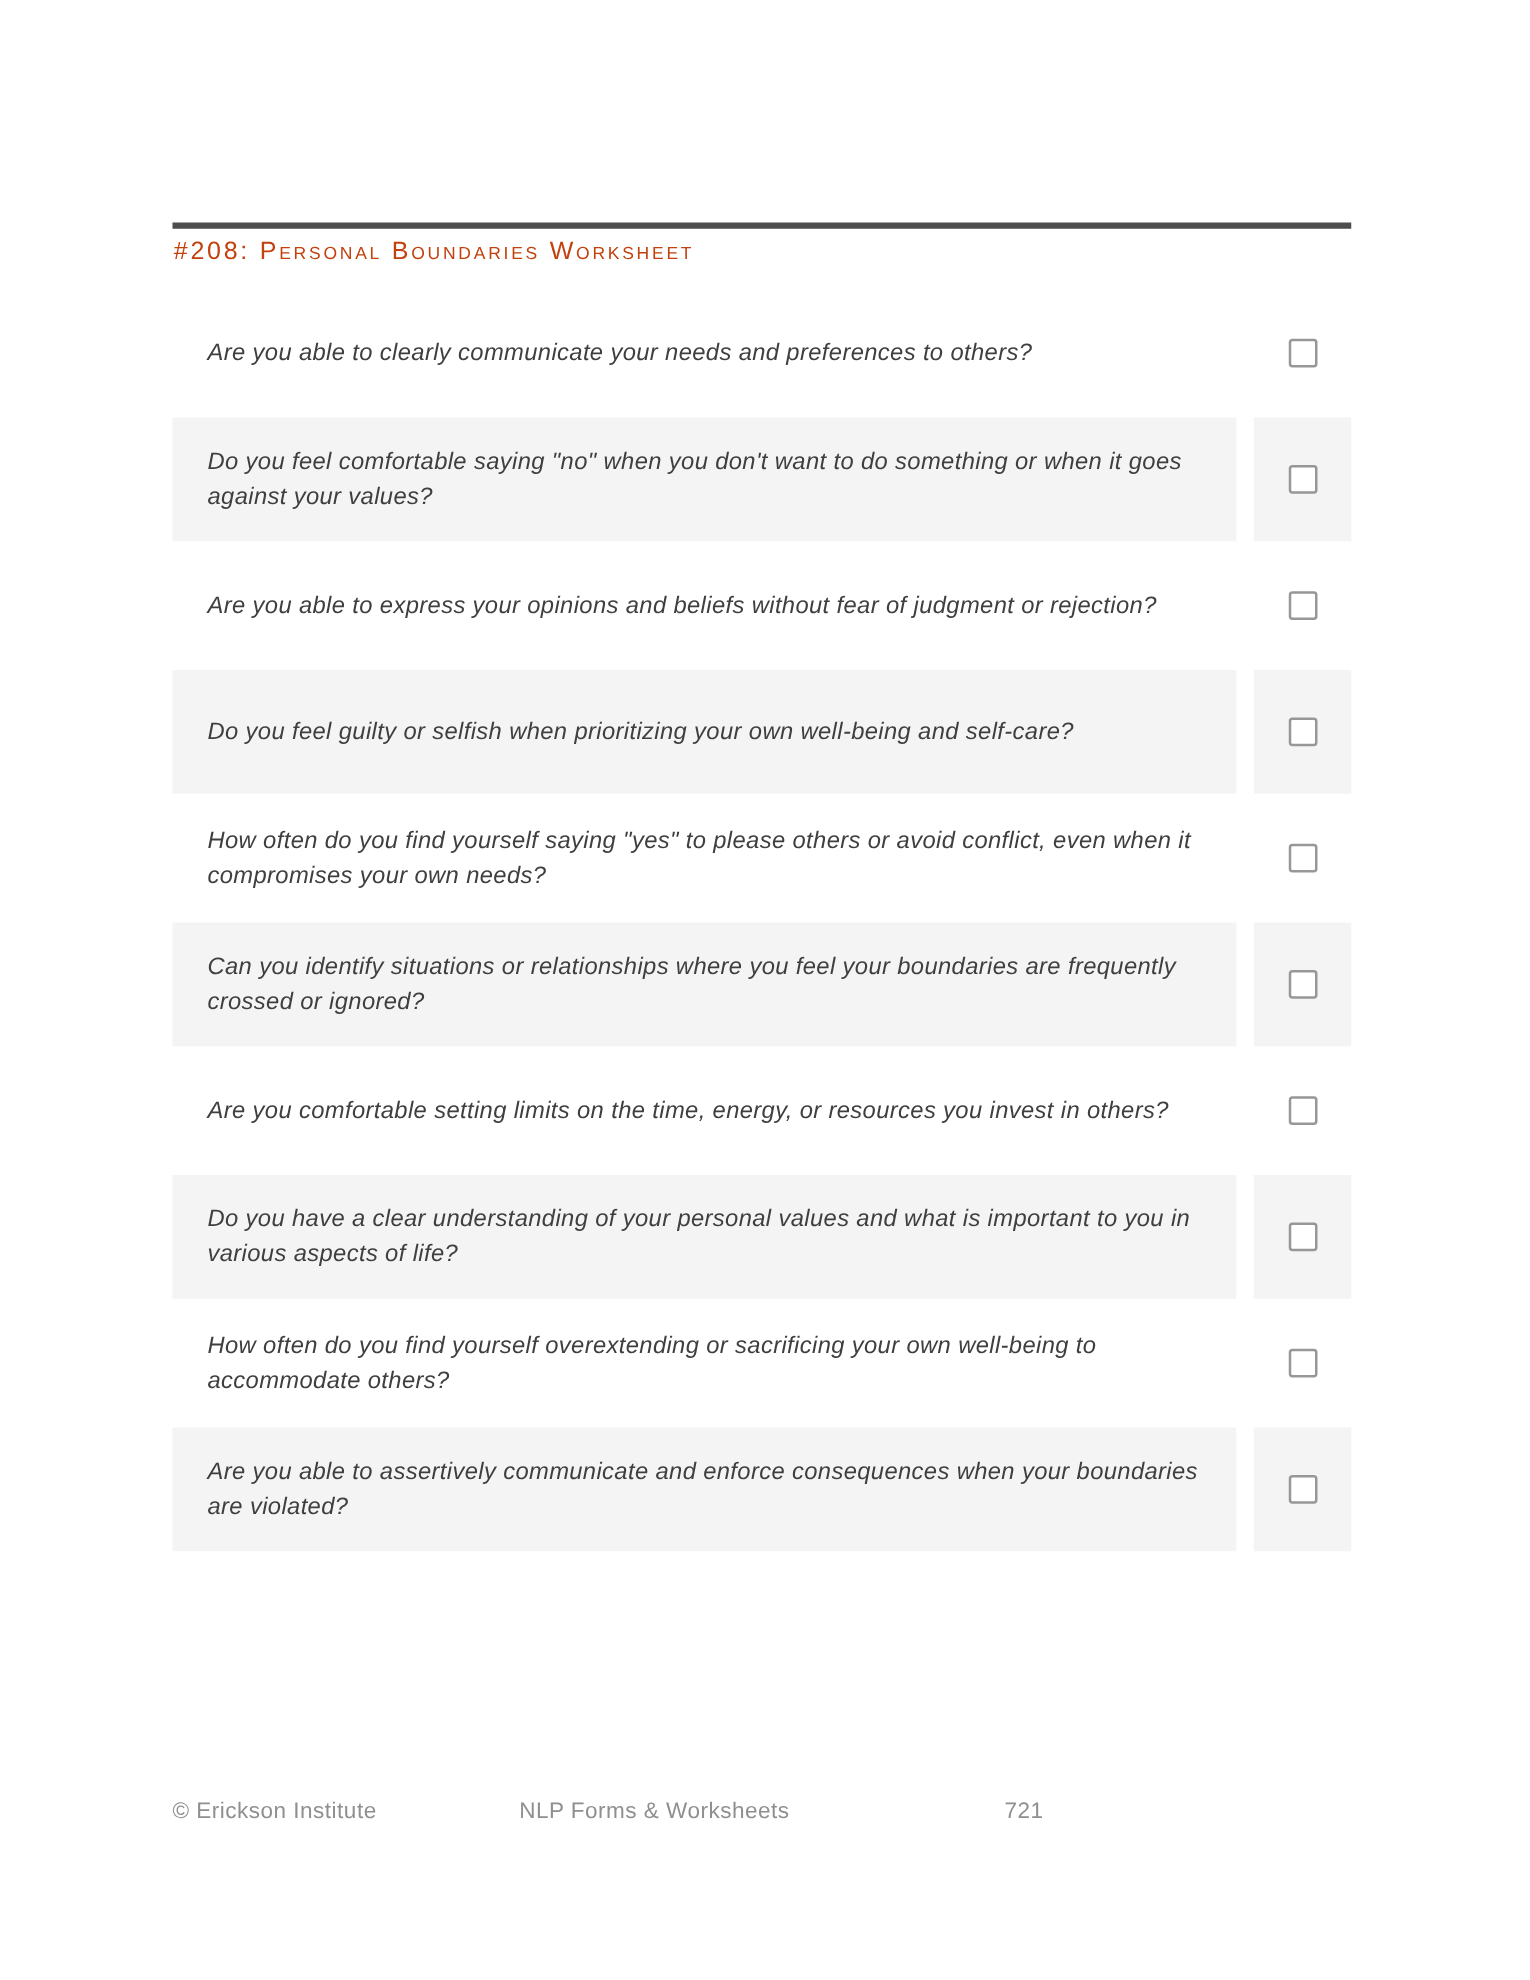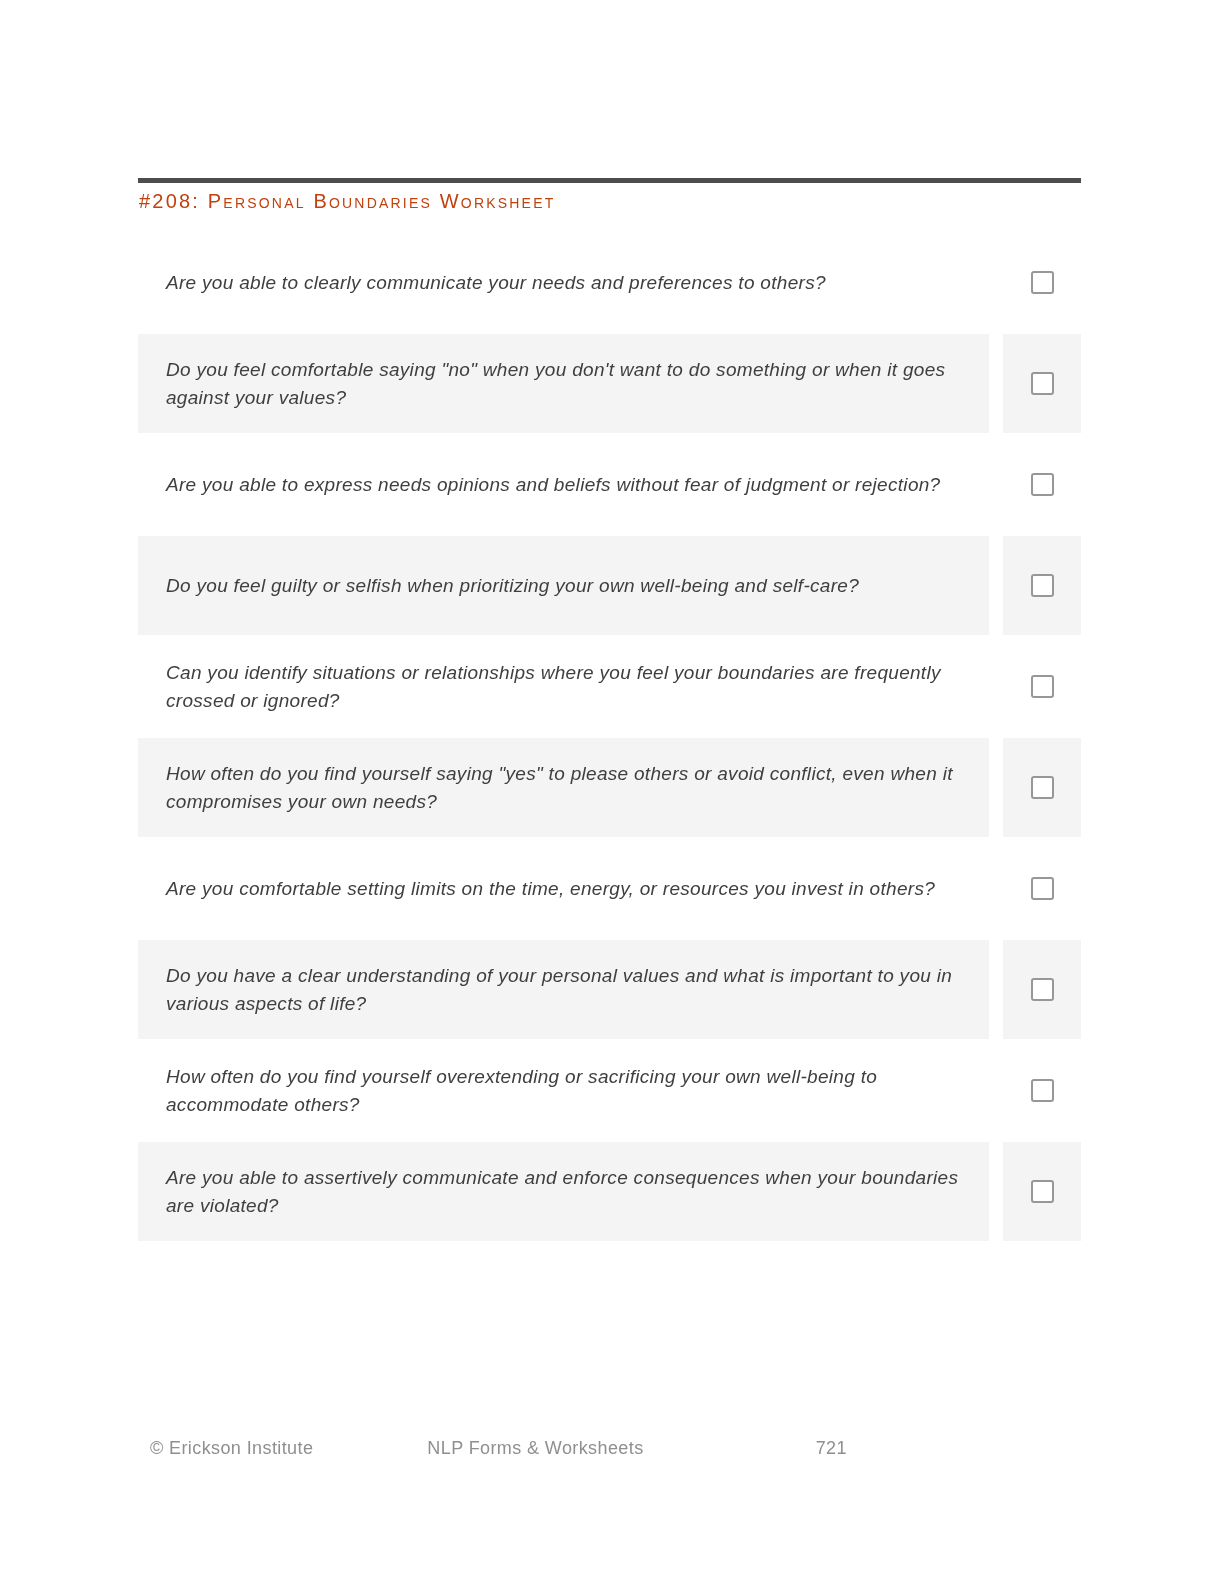--- a/index.html
+++ b/index.html
@@ -78,21 +78,20 @@
     position: absolute;
     left: 138px;
     top: 1438px;
     width: 943px;
     display: flex;
     align-items: baseline;
     font-size: 18px;
     font-weight: 300;
     color: #8f8f8f;
     letter-spacing: 0.4px;
-    margin-left: 12px;
   }
   .page-footer .f-left  { flex: 1; text-align: left; }
   .page-footer .f-center{ flex: 1.4; }
   .page-footer .f-right { flex: 1; }
 </style>
 </head>
 <body>
 
 <div class="content">
   <div class="top-rule"></div>
@@ -105,39 +104,39 @@
           <span class="checkbox"></span>
         </div>
     </div>
     <div class="row">
       <div class="q-cell">Do you feel comfortable saying "no" when you don't want to do something or when it goes against your values?</div>
       <div class="cb-cell">
           <span class="checkbox"></span>
         </div>
     </div>
     <div class="row">
-      <div class="q-cell">Are you able to express needs opinions and beliefs without fear of judgment or rejection?</div>
+      <div class="q-cell">Are you able to express your opinions and beliefs without fear of judgment or rejection?</div>
       <div class="cb-cell">
           <span class="checkbox"></span>
         </div>
     </div>
     <div class="row">
       <div class="q-cell">Do you feel guilty or selfish when prioritizing your own well-being and self-care?</div>
       <div class="cb-cell">
           <span class="checkbox"></span>
         </div>
     </div>
     <div class="row">
-      <div class="q-cell">Can you identify situations or relationships where you feel your boundaries are frequently crossed or ignored?</div>
+      <div class="q-cell">How often do you find yourself saying "yes" to please others or avoid conflict, even when it compromises your own needs?</div>
       <div class="cb-cell">
           <span class="checkbox"></span>
         </div>
     </div>
     <div class="row">
-      <div class="q-cell">How often do you find yourself saying "yes" to please others or avoid conflict, even when it compromises your own needs?</div>
+      <div class="q-cell">Can you identify situations or relationships where you feel your boundaries are frequently crossed or ignored?</div>
       <div class="cb-cell">
           <span class="checkbox"></span>
         </div>
     </div>
     <div class="row">
       <div class="q-cell">Are you comfortable setting limits on the time, energy, or resources you invest in others?</div>
       <div class="cb-cell">
           <span class="checkbox"></span>
         </div>
     </div>

